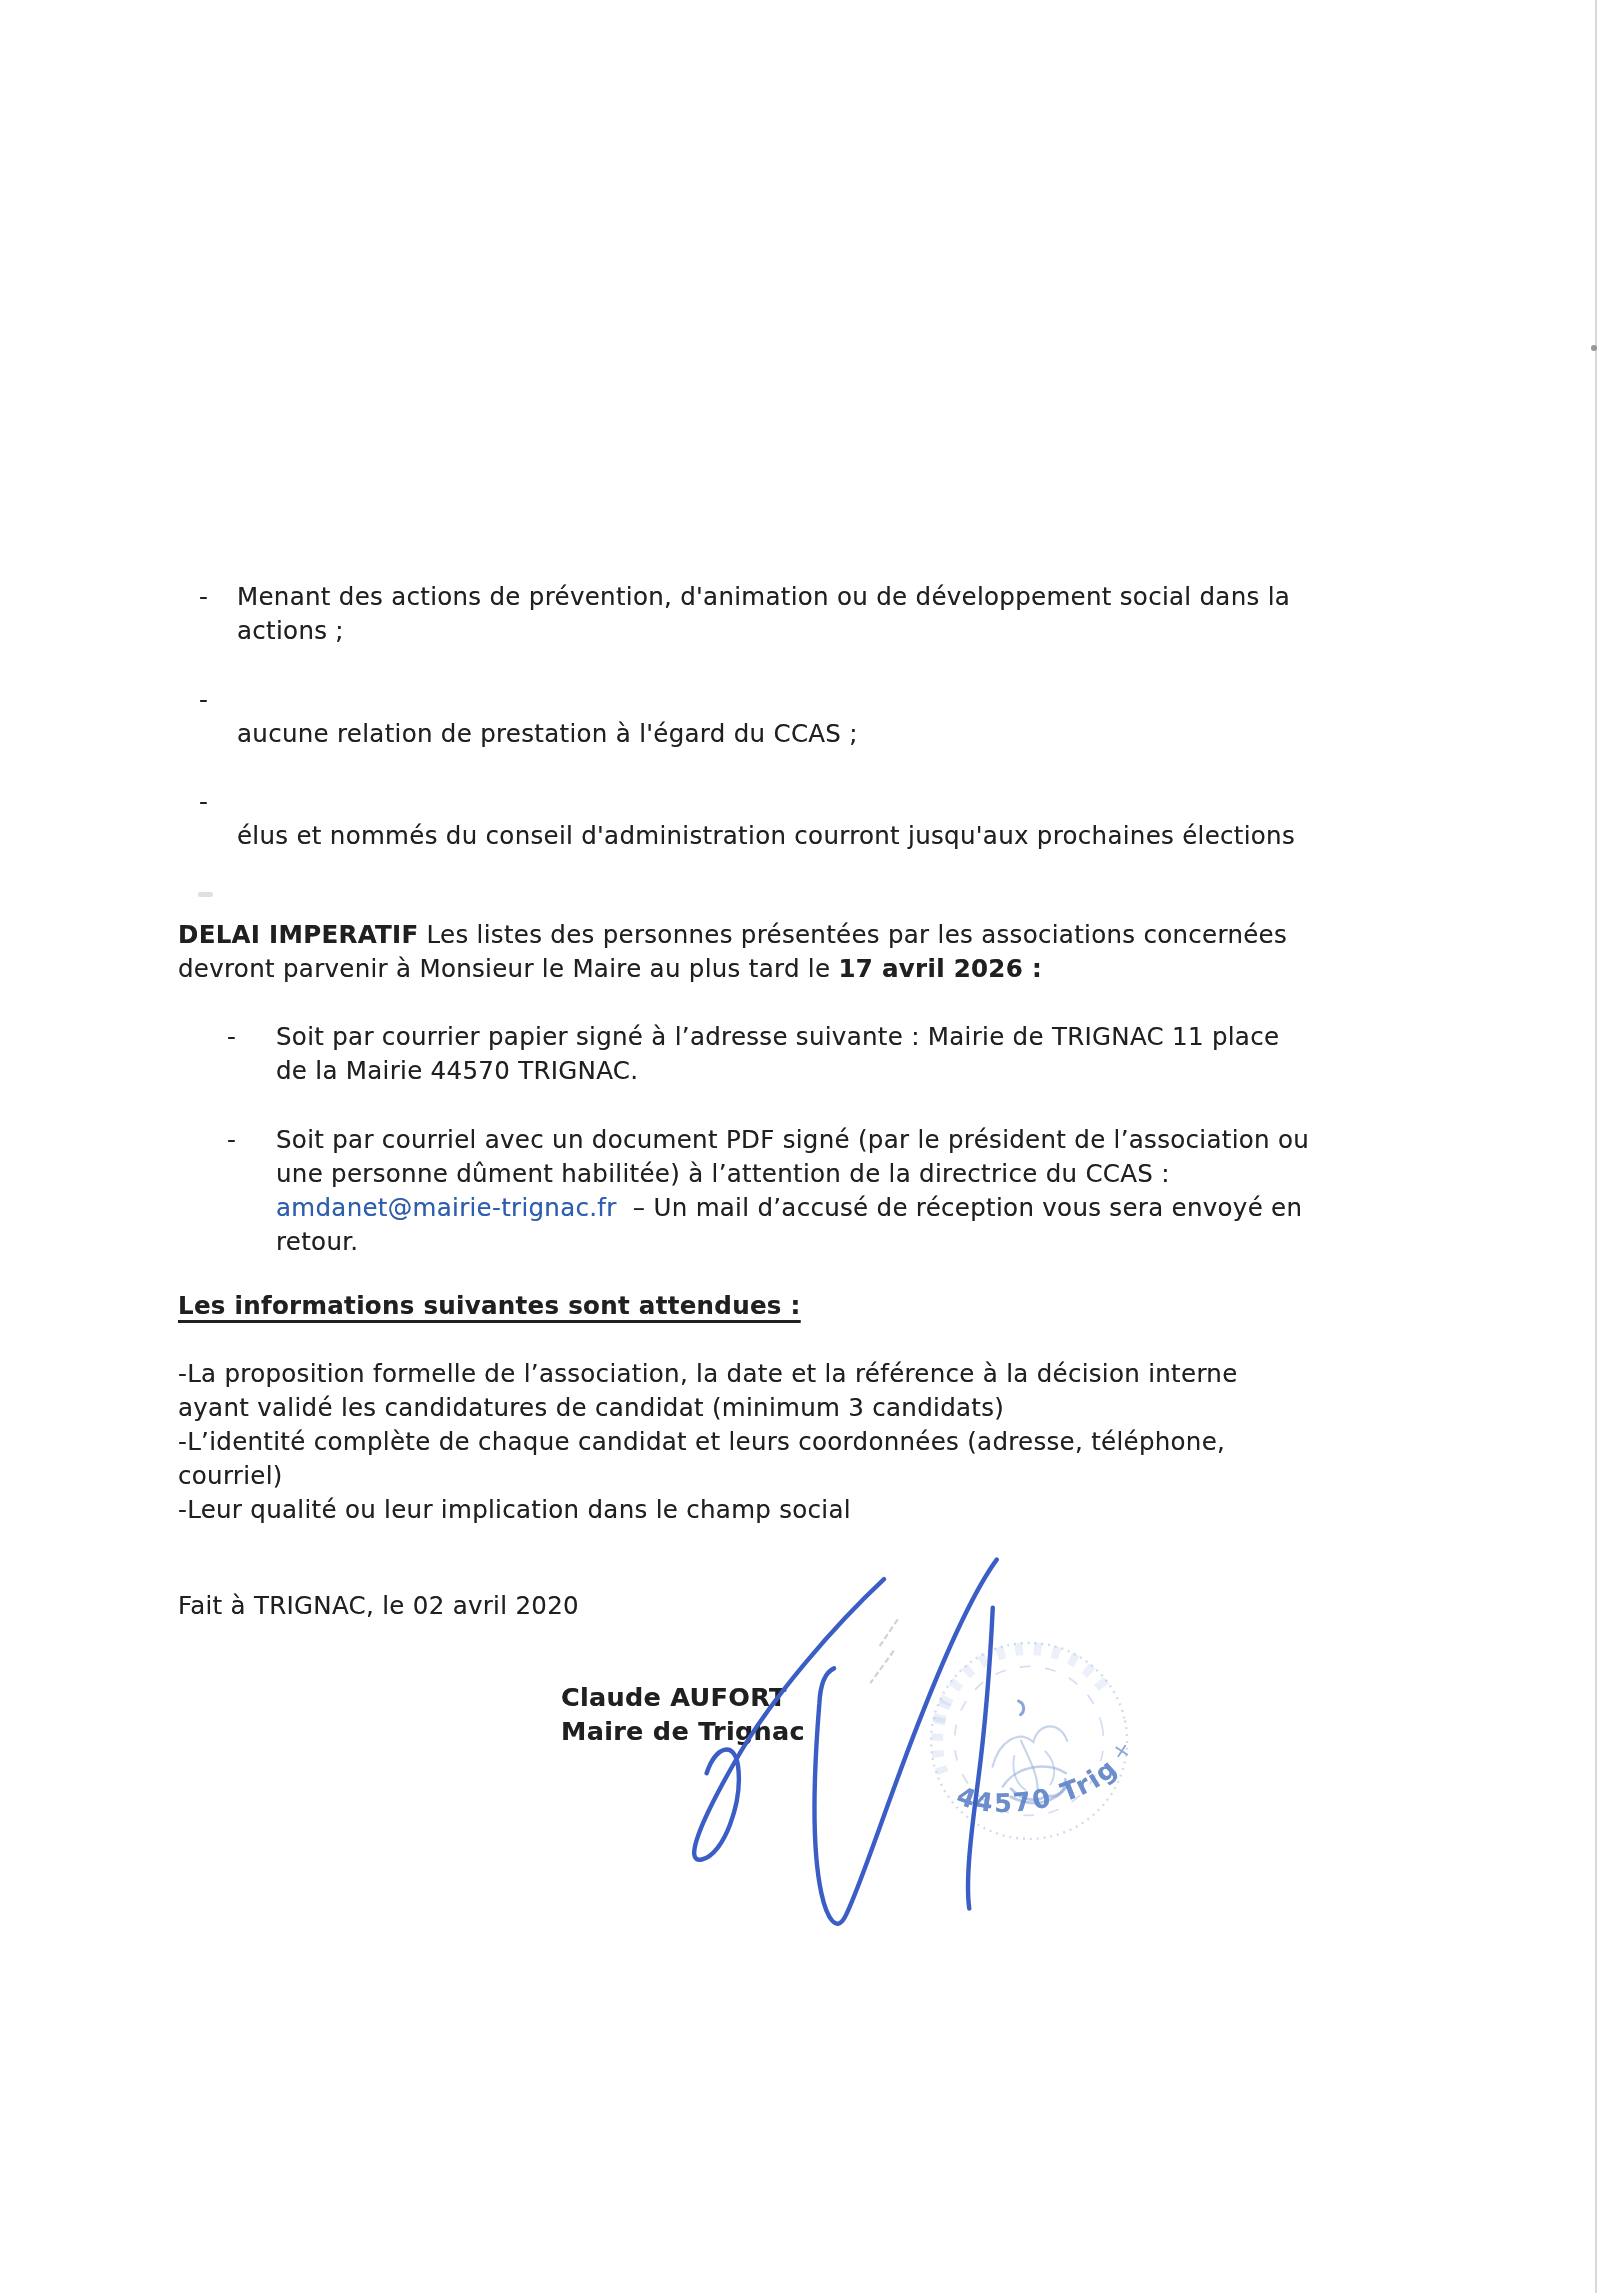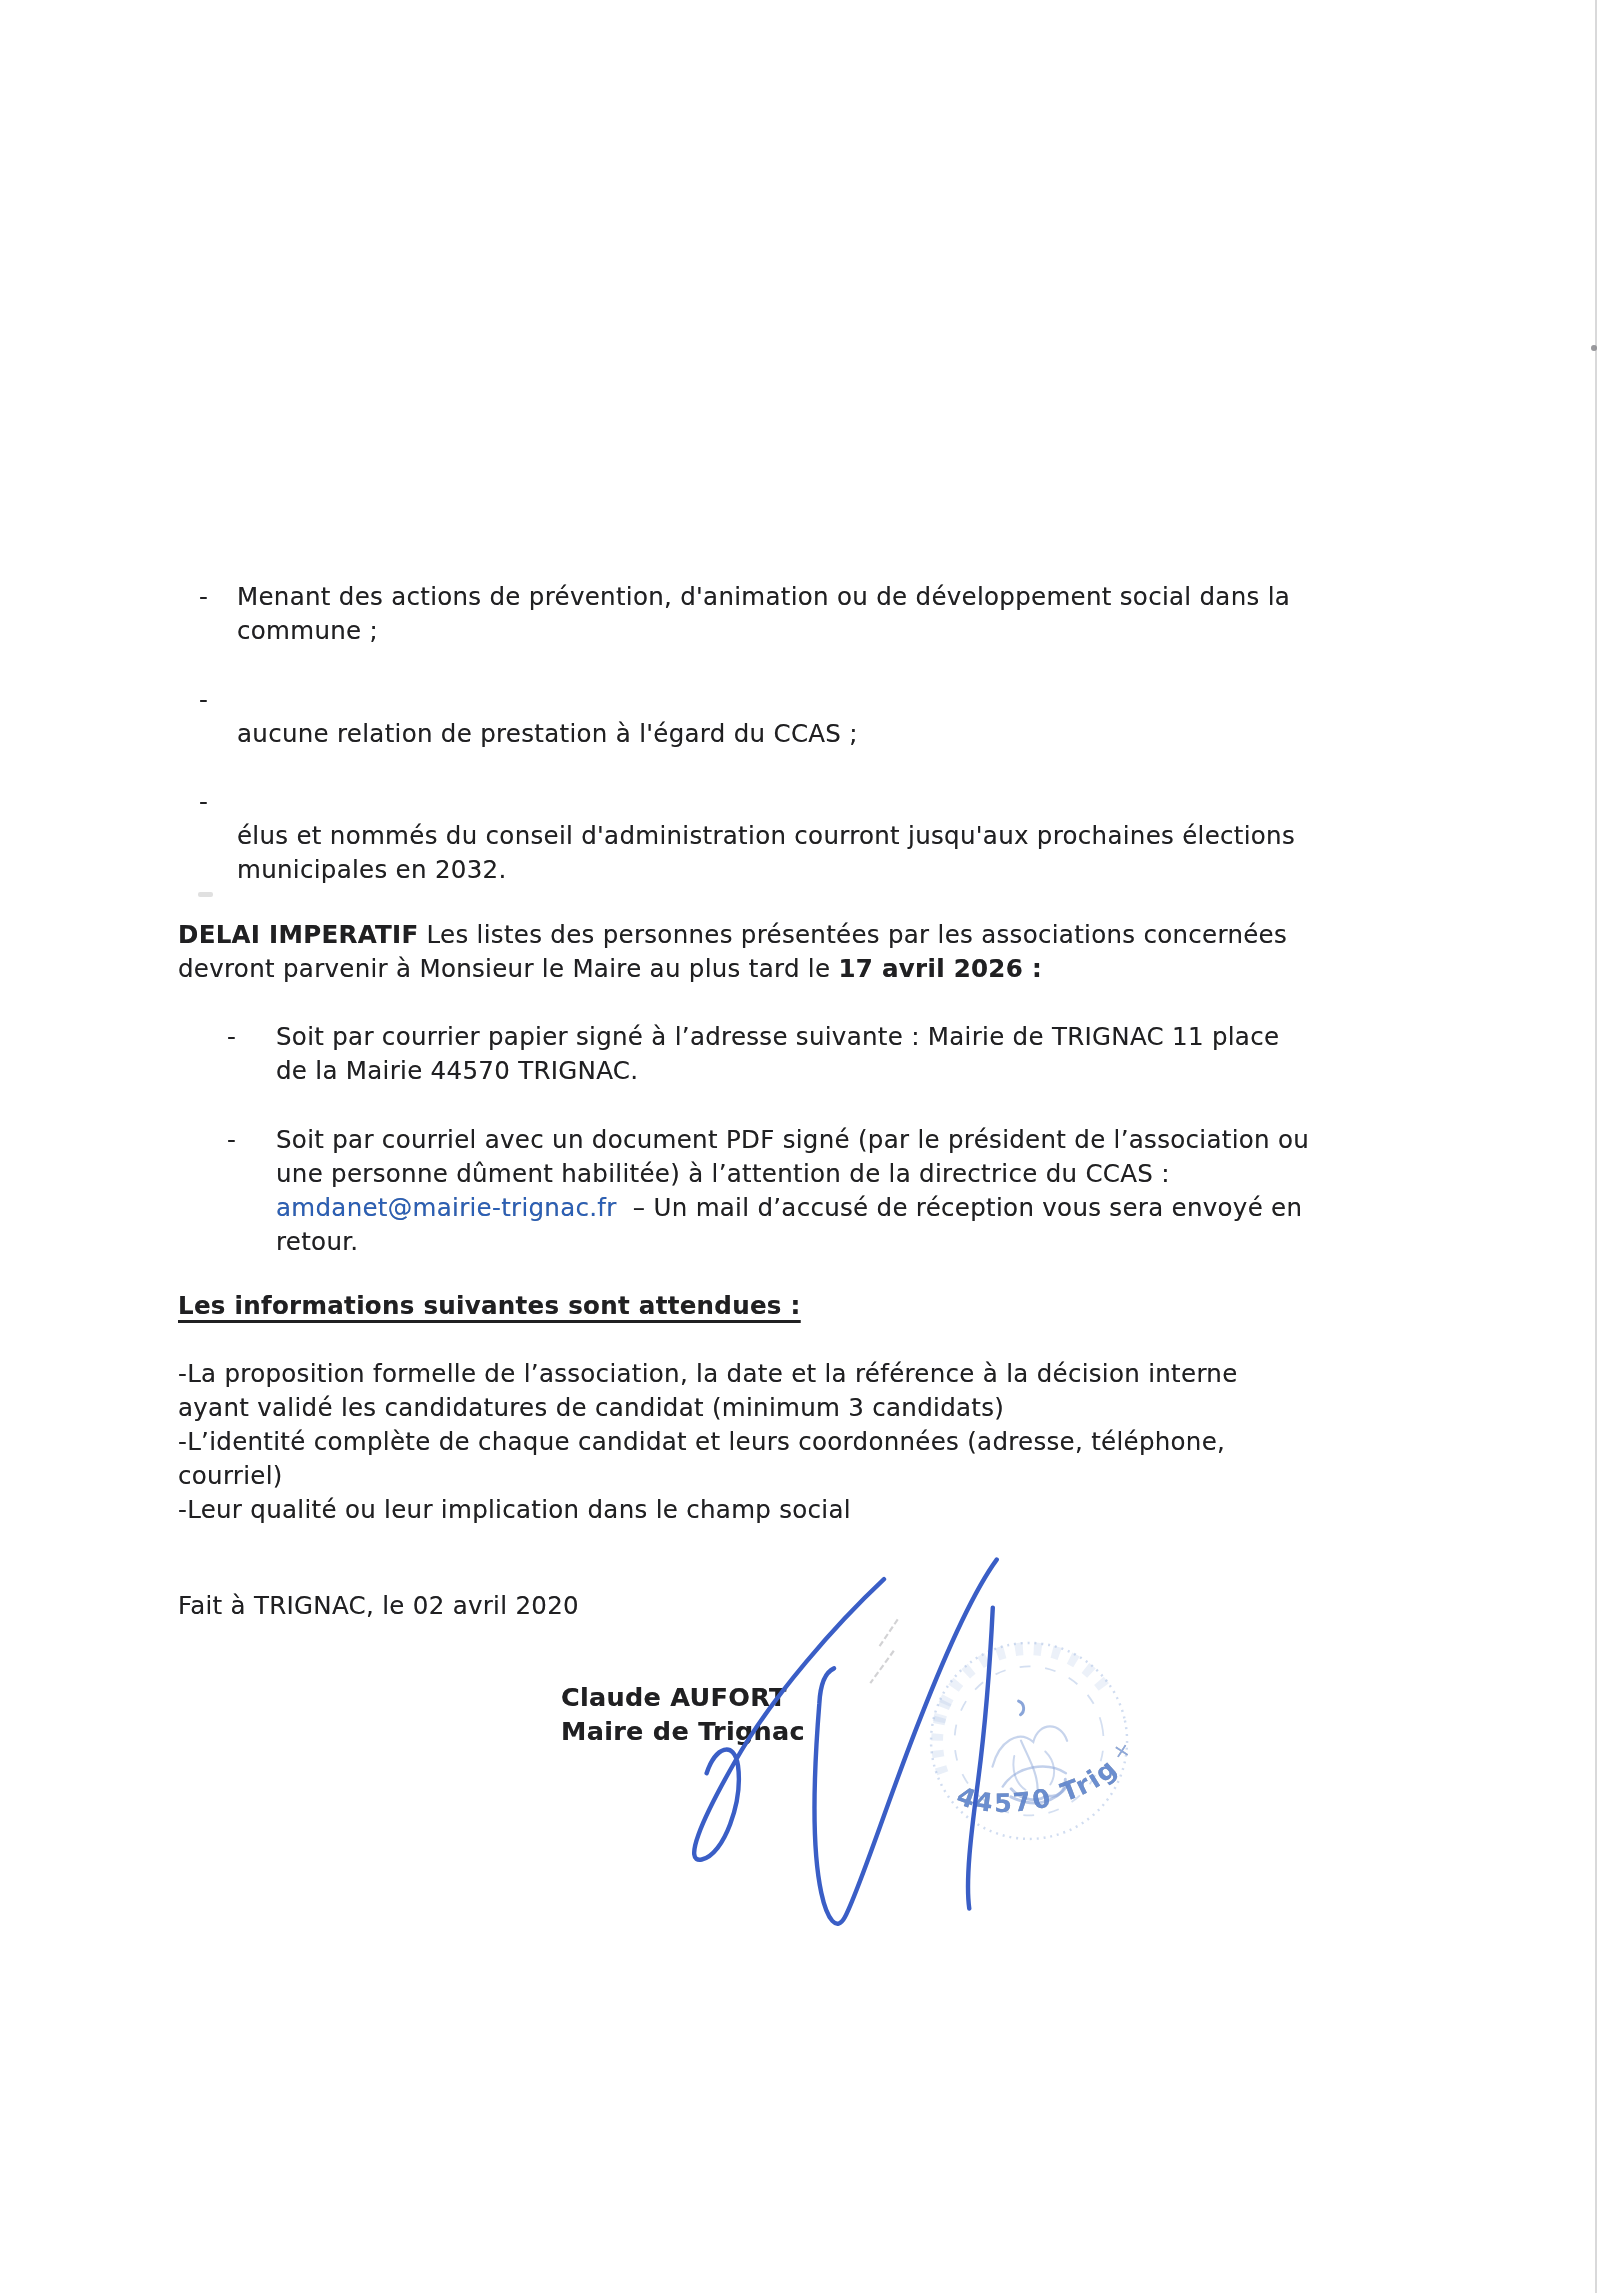--- a/index.html
+++ b/index.html
@@ -24,23 +24,23 @@
   .overlay{position:absolute;left:0;top:0;pointer-events:none;}
   .edge-line{position:absolute;left:1595px;top:0;width:2px;height:2294px;background:var(--artifact,#c9c9cc);opacity:.75;}
   .edge-dot{position:absolute;left:1591px;top:345px;width:5.9px;height:5.9px;border-radius:2.9px;background:#87878c;opacity:.85;}
   .scan-mark{position:absolute;left:198px;top:892px;width:14.7px;height:4.9px;border-radius:2px;background:#dadada;opacity:.85;}
 </style>
 </head>
 <body>
 
 <div class="page" style="--ink: #202022; --sig: #3a5ec6; --link: #2b5fb5; --stamp-text: #5f85cc; --stamp-faint: #a9bfe4; --artifact: #cccccd;">
 
-  <div class="blk l1" style="top:580px"><div class="line"><span class="dash">-</span><span>Menant des actions de prévention, d'animation ou de développement social dans la</span></div><div class="line"><span>commune ;</span></div></div>
+  <div class="blk l1" style="top:580px"><div class="line"><span class="dash">-</span><span>Menant des actions de prévention, d'animation ou de développement social dans la</span></div><div class="line"><span>actions ;</span></div></div>
   <div class="blk l1" style="top:683px"><div class="line"><span class="dash">-</span></div><div class="line"><span>aucune relation de prestation à l'égard du CCAS ;</span></div></div>
-  <div class="blk l1" style="top:785px"><div class="line"><span class="dash">-</span></div><div class="line"><span>élus et nommés du conseil d'administration courront jusqu'aux prochaines élections</span></div><div class="line"><span>municipales en 2032.</span></div></div>
+  <div class="blk l1" style="top:785px"><div class="line"><span class="dash">-</span></div><div class="line"><span>élus et nommés du conseil d'administration courront jusqu'aux prochaines élections</span></div></div>
   <div class="blk para" style="top:918px"><div class="line"><span class="b">DELAI IMPERATIF</span><span> Les listes des personnes présentées par les associations concernées</span></div><div class="line"><span>devront parvenir à Monsieur le Maire au plus tard le </span><span class="b">17 avril 2026 :</span></div></div>
   <div class="blk l2" style="top:1020px"><div class="line"><span class="dash">-</span><span>Soit par courrier papier signé à l’adresse suivante : Mairie de TRIGNAC 11 place</span></div><div class="line"><span>de la Mairie 44570 TRIGNAC.</span></div></div>
   <div class="blk l2" style="top:1123px"><div class="line"><span class="dash">-</span><span>Soit par courriel avec un document PDF signé (par le président de l’association ou</span></div><div class="line"><span>une personne dûment habilitée) à l’attention de la directrice du CCAS :</span></div><div class="line"><span class="link">amdanet@mairie-trignac.fr</span><span>  – Un mail d’accusé de réception vous sera envoyé en</span></div><div class="line"><span>retour.</span></div></div>
   <div class="blk para" style="top:1289px"><div class="line"><span class="b u">Les informations suivantes sont attendues :</span></div></div>
   <div class="blk para" style="top:1357px"><div class="line"><span>-La proposition formelle de l’association, la date et la référence à la décision interne</span></div><div class="line"><span>ayant validé les candidatures de candidat (minimum 3 candidats)</span></div><div class="line"><span>-L’identité complète de chaque candidat et leurs coordonnées (adresse, téléphone,</span></div><div class="line"><span>courriel)</span></div><div class="line"><span>-Leur qualité ou leur implication dans le champ social</span></div></div>
   <div class="blk para" style="top:1589px"><div class="line"><span>Fait à TRIGNAC, le 02 avril 2020</span></div></div>
   <div class="blk sigblock" style="top:1680px"><div class="line"><span class="b">Claude AUFORT</span></div><div class="line"><span class="b">Maire de Trignac</span></div></div>
 
   <svg class="overlay" width="1621" height="2294" viewBox="0 0 1654 2340">
 

